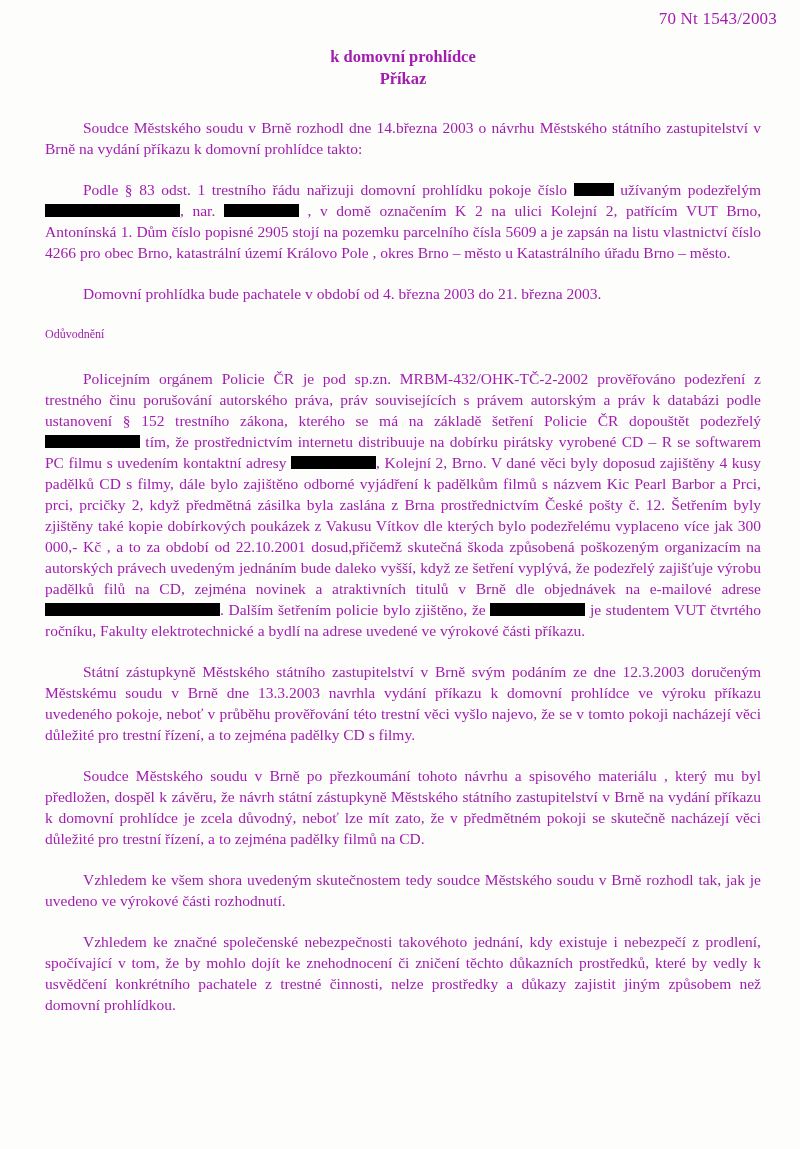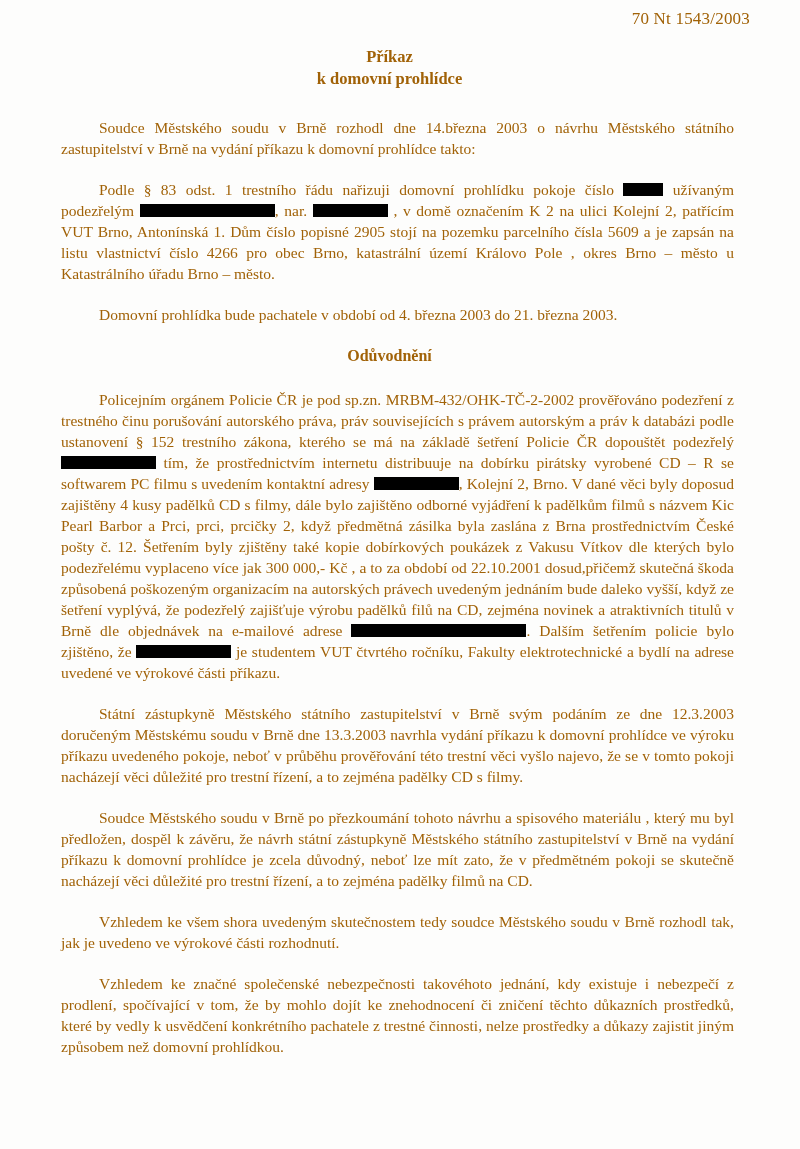--- a/index.html
+++ b/index.html
@@ -6,71 +6,71 @@
     margin: 0;
     padding: 0;
     background: #ffffff;
   }
   .page {
     position: relative;
     width: 800px;
     height: 1149px;
     box-sizing: border-box;
     background: #fdfdfc;
-    padding: 8px 66px 0 45px;
+    padding: 8px 39px 0 45px;
     font-family: "Liberation Serif", "DejaVu Serif", serif;
     font-size: 15.5px;
     line-height: 21px;
-    color: #a16207;
+    color: #a21caf;
     overflow: hidden;
   }
   .case-number {
     text-align: right;
     margin-right: -16px;
     font-size: 17px;
     letter-spacing: 0.2px;
   }
   .doc-title {
     text-align: center;
     font-weight: bold;
     font-size: 16.5px;
     line-height: 22px;
     margin-top: 17px;
     margin-bottom: 27px;
   }
   .para {
-    margin: 0 0 20px 16px;
+    margin: 0 0 20px 0;
     text-align: justify;
     text-indent: 38px;
   }
   .section-heading {
-    text-align: center;
-    font-weight: bold;
-    font-size: 16px;
+    text-align: left;
+    font-weight: normal;
+    font-size: 12px;
     margin: 2px 0 23px 0;
   }
   .bold {
     font-weight: normal;
   }
   .redaction {
     display: inline-block;
     background: #000000;
     height: 13px;
     vertical-align: -1px;
   }
 </style>
 </head>
 <body>
 
 <div class="page">
   <div class="case-number">70 Nt 1543/2003</div>
 
   <div class="doc-title">
+    <div>k domovní prohlídce</div>
     <div>Příkaz</div>
-    <div>k domovní prohlídce</div>
   </div>
 
   <div class="doc-body">
       <p class="para"><span>Soudce Městského soudu v Brně rozhodl dne 14.března 2003 o návrhu Městského státního zastupitelství v Brně na vydání příkazu k domovní prohlídce takto:</span></p>
       <p class="para"><span>Podle § 83 odst. 1 trestního řádu </span><span class="bold">nařizuji</span><span> domovní prohlídku pokoje číslo </span><span class="redaction" style="width: 40px; background: rgb(0, 0, 0);"></span><span> užívaným podezřelým </span><span class="redaction" style="width: 135px; background: rgb(0, 0, 0);"></span><span>, nar. </span><span class="redaction" style="width: 75px; background: rgb(0, 0, 0);"></span><span> , v domě označením K 2 na ulici Kolejní 2, patřícím VUT Brno, Antonínská 1. Dům číslo popisné 2905 stojí na pozemku parcelního čísla 5609 a je zapsán na listu vlastnictví číslo 4266 pro obec Brno, katastrální území Královo Pole , okres Brno – město u Katastrálního úřadu Brno – město.</span></p>
       <p class="para"><span>Domovní prohlídka bude pachatele v období </span><span class="bold">od 4. března 2003 do 21. března 2003</span><span>.</span></p>
       <div class="section-heading">Odůvodnění</div>
       <p class="para"><span>Policejním orgánem Policie ČR je pod sp.zn. MRBM-432/OHK-TČ-2-2002 prověřováno podezření z trestného činu porušování autorského práva, práv souvisejících s právem autorským a práv k databázi podle ustanovení § 152 trestního zákona, kterého se má na základě šetření Policie ČR dopouštět podezřelý </span><span class="redaction" style="width: 95px; background: rgb(0, 0, 0);"></span><span> tím, že prostřednictvím internetu distribuuje na dobírku pirátsky vyrobené CD – R se softwarem PC filmu s uvedením kontaktní adresy </span><span class="redaction" style="width: 85px; background: rgb(0, 0, 0);"></span><span>, Kolejní 2, Brno. V dané věci byly doposud zajištěny 4 kusy padělků CD s filmy, dále bylo zajištěno odborné vyjádření k padělkům filmů s názvem Kic Pearl Barbor a Prci, prci, prcičky 2, když předmětná zásilka byla zaslána z Brna prostřednictvím České pošty č. 12. Šetřením byly zjištěny také kopie dobírkových poukázek z Vakusu Vítkov dle kterých bylo podezřelému vyplaceno více jak 300 000,- Kč , a to za období od 22.10.2001 dosud,přičemž skutečná škoda způsobená poškozeným organizacím na autorských právech uvedeným jednáním bude daleko vyšší, když ze šetření vyplývá,  že podezřelý zajišťuje výrobu padělků filů na CD, zejména novinek a atraktivních titulů v Brně dle objednávek na e-mailové adrese </span><span class="redaction" style="width: 175px; background: rgb(0, 0, 0);"></span><span>. Dalším šetřením policie bylo zjištěno, že </span><span class="redaction" style="width: 95px; background: rgb(0, 0, 0);"></span><span> je studentem VUT čtvrtého ročníku, Fakulty elektrotechnické a bydlí na adrese uvedené ve výrokové části příkazu.</span></p>
       <p class="para"><span>Státní zástupkyně Městského státního zastupitelství v Brně svým podáním ze dne 12.3.2003 doručeným Městskému soudu v Brně dne 13.3.2003 navrhla vydání příkazu k domovní prohlídce ve výroku příkazu uvedeného pokoje, neboť v průběhu prověřování této trestní věci vyšlo najevo, že se v tomto pokoji nacházejí věci důležité pro trestní řízení, a to zejména padělky CD s filmy.</span></p>
       <p class="para"><span>Soudce Městského soudu v Brně po přezkoumání tohoto návrhu a spisového materiálu , který mu byl předložen, dospěl k závěru, že návrh státní zástupkyně Městského státního zastupitelství v Brně na vydání příkazu k domovní prohlídce je zcela důvodný, neboť lze mít zato, že v předmětném pokoji se skutečně nacházejí věci důležité pro trestní řízení, a to zejména padělky filmů na CD.</span></p>

